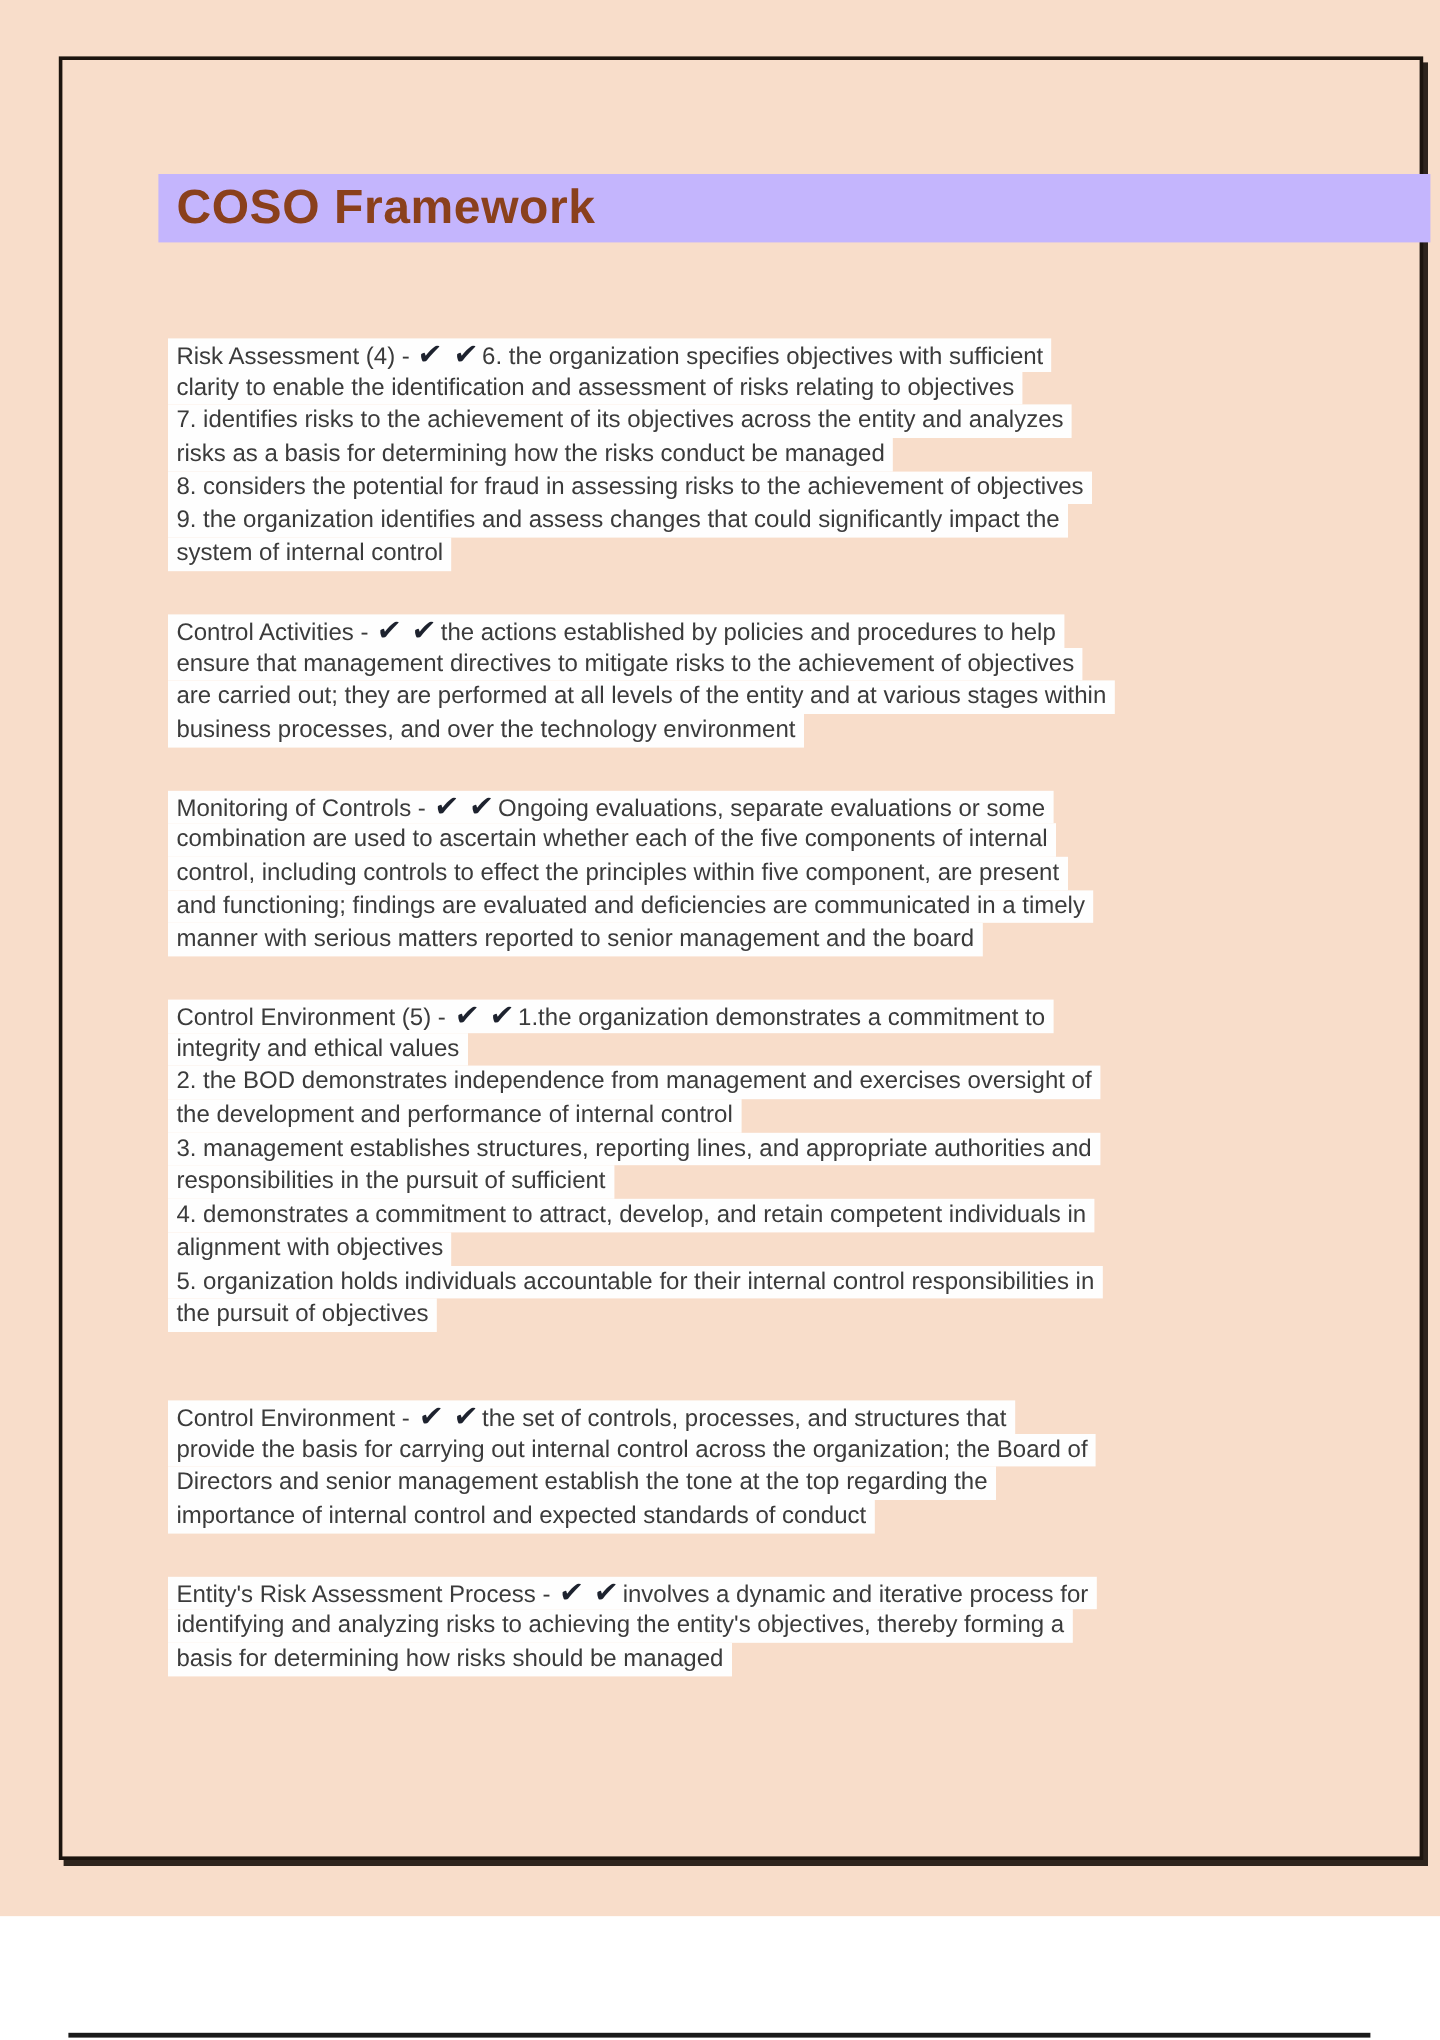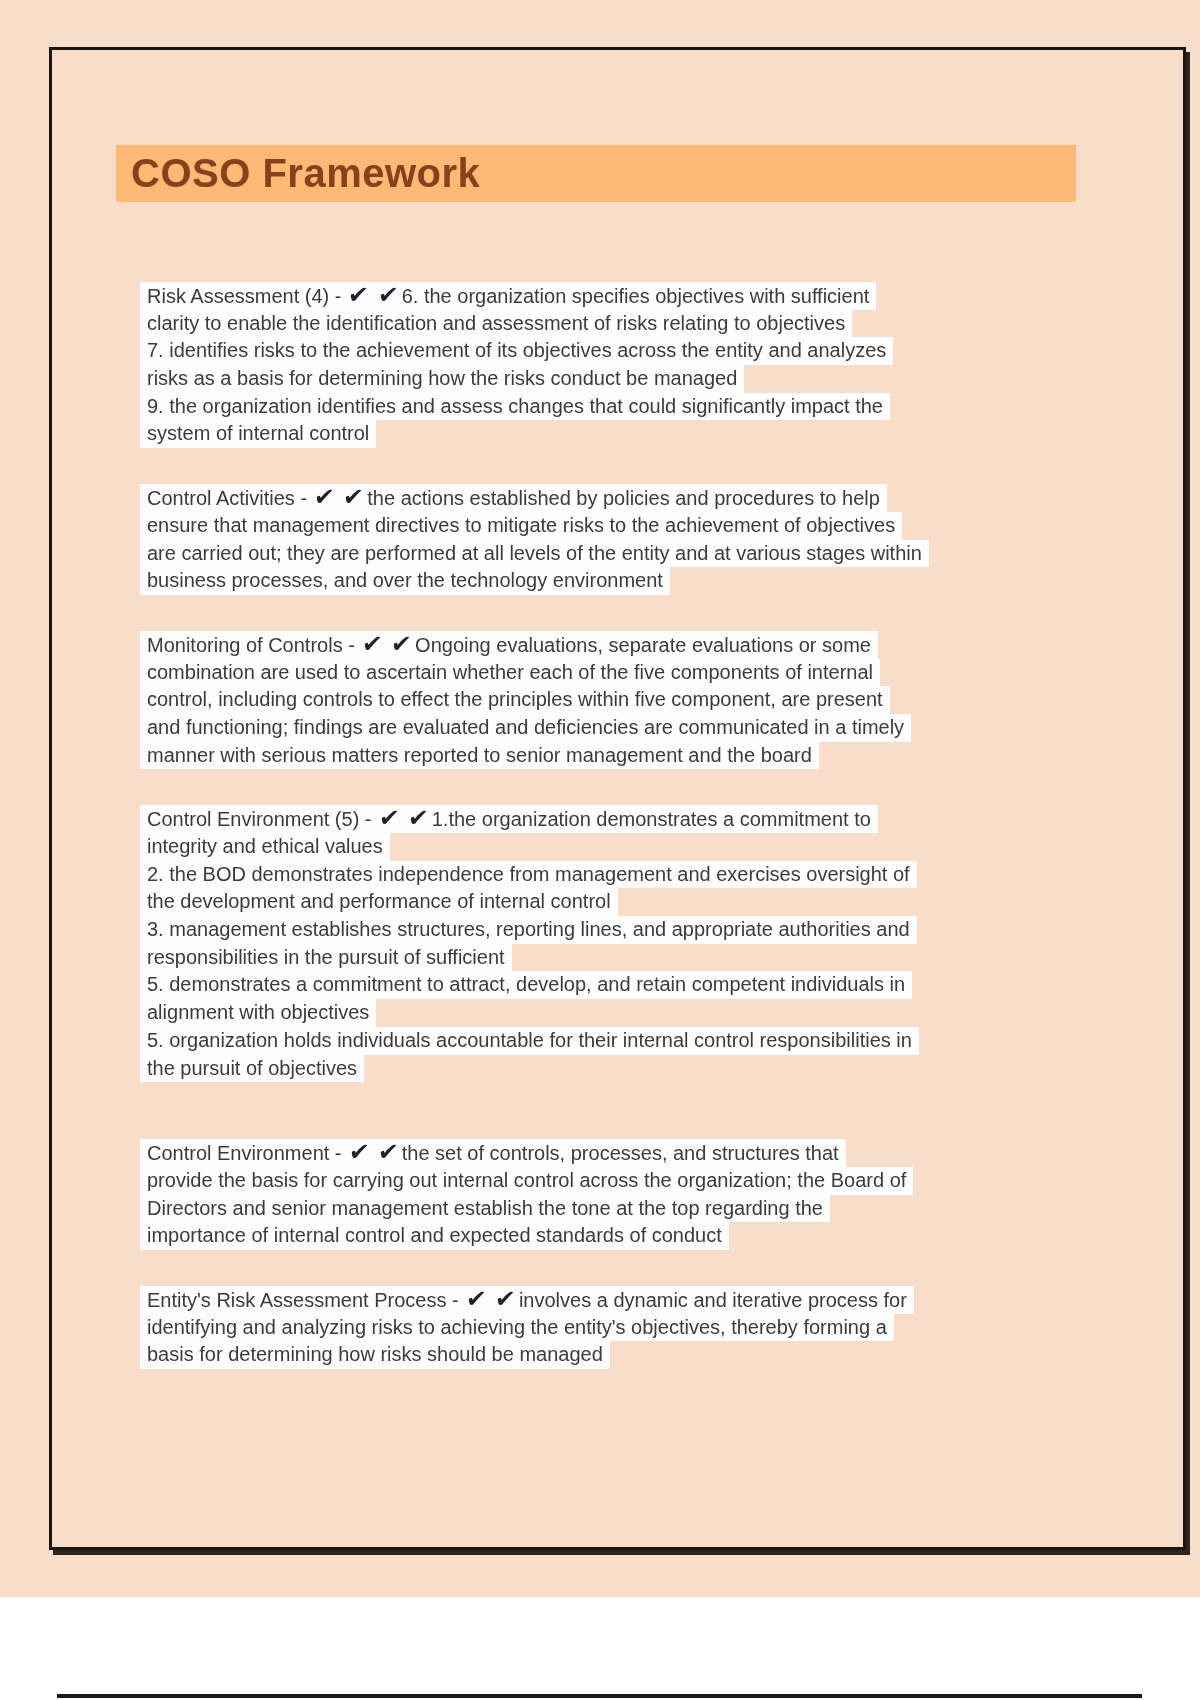--- a/index.html
+++ b/index.html
@@ -22,22 +22,22 @@
     position:absolute;left:0;top:0;width:1200px;height:1597px;
     background:var(--page-bg);
   }
   .card{
     position:absolute;left:49px;top:47px;width:1137px;height:1503px;
     border:3px solid var(--border-color);
     box-shadow:4px 5px 0 rgba(28,20,14,0.92);
     background:transparent;
   }
   .title-bar{
-    position:absolute;left:116px;top:145px;width:960px;height:57px;
-    background:#fdba74;
+    position:absolute;left:132px;top:145px;width:1060px;height:57px;
+    background:#c4b5fd;
   }
   .title-bar h1{
     margin:0;padding:0 0 0 15px;
     font-size:40px;font-weight:bold;line-height:56px;
     color:var(--title-color);
     letter-spacing:0.5px;
     font-family:"Liberation Sans","DejaVu Sans",sans-serif;
   }
   .entries{
     position:absolute;left:140px;top:282px;width:950px;
@@ -88,20 +88,21 @@
 <div class="entries" id="entries">
   <div class="entry">
     <div class="line">
       <span class="hl">
         <span class="term">Risk Assessment (4) -</span><span class="checks"><span class="check-icon">✔</span><span class="check-icon">✔</span></span><span class="def">6. the organization specifies objectives with sufficient</span>
       </span>
     </div>
   <div class="line"><span class="hl">clarity to enable the identification and assessment of risks relating to objectives</span></div>
       <div class="line"><span class="hl">7. identifies risks to the achievement of its objectives across the entity and analyzes</span></div>
       <div class="line"><span class="hl">risks as a basis for determining how the risks conduct be managed</span></div>
+      <div class="line"><span class="hl">8. considers the potential for fraud in assessing risks to the achievement of objectives</span></div>
       <div class="line"><span class="hl">9. the organization identifies and assess changes that could significantly impact the</span></div>
       <div class="line"><span class="hl">system of internal control</span></div>
     </div>
 
   <div class="entry">
     <div class="line">
       <span class="hl">
         <span class="term">Control Activities -</span><span class="checks"><span class="check-icon">✔</span><span class="check-icon">✔</span></span><span class="def">the actions established by policies and procedures to help</span>
       </span>
     </div>
@@ -126,21 +127,21 @@
     <div class="line">
       <span class="hl">
         <span class="term">Control Environment (5) -</span><span class="checks"><span class="check-icon">✔</span><span class="check-icon">✔</span></span><span class="def">1.the organization demonstrates a commitment to</span>
       </span>
     </div>
   <div class="line"><span class="hl">integrity and ethical values</span></div>
       <div class="line"><span class="hl">2. the BOD demonstrates independence from management and exercises oversight of</span></div>
       <div class="line"><span class="hl">the development and performance of internal control</span></div>
       <div class="line"><span class="hl">3. management establishes structures, reporting lines, and appropriate authorities and</span></div>
       <div class="line"><span class="hl">responsibilities in the pursuit of sufficient</span></div>
-      <div class="line"><span class="hl">5. demonstrates a commitment to attract, develop, and retain competent individuals in</span></div>
+      <div class="line"><span class="hl">4. demonstrates a commitment to attract, develop, and retain competent individuals in</span></div>
       <div class="line"><span class="hl">alignment with objectives</span></div>
       <div class="line"><span class="hl">5. organization holds individuals accountable for their internal control responsibilities in</span></div>
       <div class="line"><span class="hl">the pursuit of objectives</span></div>
     </div>
 
   <div class="entry gap-large">
     <div class="line">
       <span class="hl">
         <span class="term">Control Environment -</span><span class="checks"><span class="check-icon">✔</span><span class="check-icon">✔</span></span><span class="def">the set of controls, processes, and structures that</span>
       </span>

